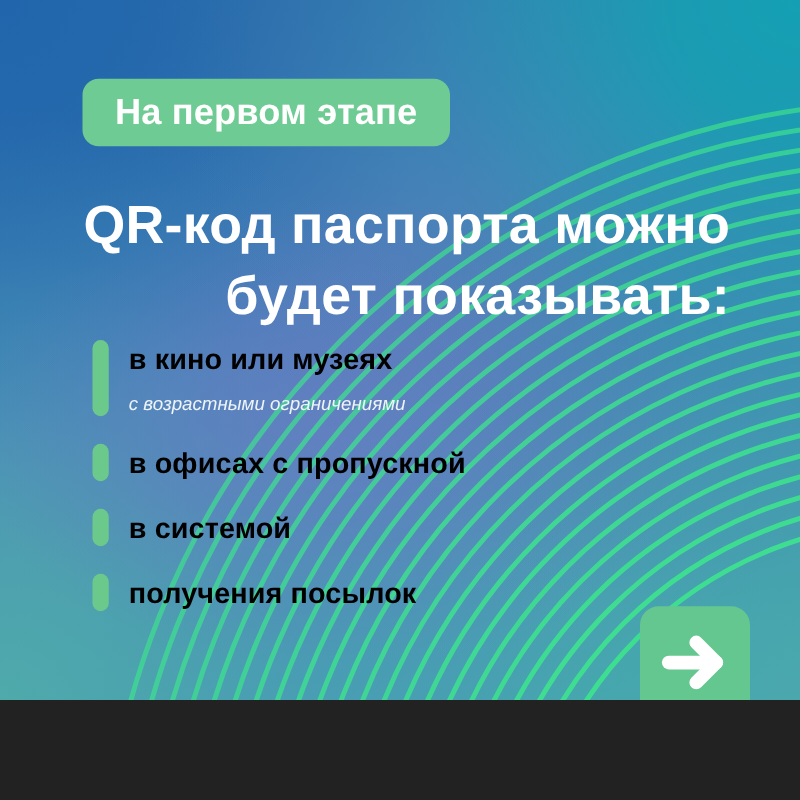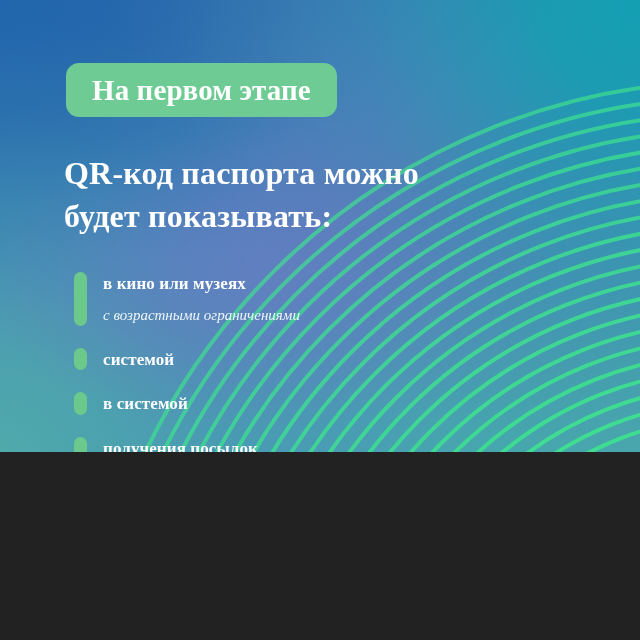--- a/index.html
+++ b/index.html
@@ -3,23 +3,23 @@
 <meta charset="utf-8">
 <style>
   html, body {
     margin: 0;
     padding: 0;
     background: #222;
   }
   #canvas {
     position: relative;
     width: 640px;
-    height: 452px;
+    height: 560px;
     overflow: hidden;
-    font-family: Liberation Serif, serif;
+    font-family: Liberation Sans, sans-serif;
     background: #2a6cb0;
   }
 
   
   .bg-base {
     position: absolute;
     inset: 0;
     background: linear-gradient(150deg,
         #2665ab 0%,
         #2f6fb0 14%,
@@ -101,24 +101,25 @@
     white-space: nowrap;
   }
 
   
   .headline {
     position: absolute;
     left: 64px;
     top: 152px;
     width: 520px;
     color: #ffffff;
-    font-size: 32px;
+    font-size: 43px;
     font-weight: bold;
     line-height: 1.33;
     letter-spacing: 0.2px;
+    text-align: right;
   }
   .headline .hl-line { display: block; white-space: nowrap; }
 
   
   .list {
     position: absolute;
     left: 74px;
     top: 272px;
     width: 340px;
   }
@@ -133,22 +134,22 @@
     width: 13px;
     border-radius: 7px;
     background: #6cc98c;
     margin-right: 16px;
   }
   .item-body {
     flex: 1 1 auto;
     padding-top: 1px;
   }
   .item-title {
-    color: #ffffff;
-    font-size: 17px;
+    color: #000000;
+    font-size: 23px;
     font-weight: bold;
     line-height: 1.26;
     letter-spacing: 0.1px;
   }
   .item-title .tl { display: block; white-space: nowrap; }
   .item-sub {
     color: #eef5f8;
     font-size: 15px;
     font-style: italic;
     font-weight: normal;
@@ -232,21 +233,21 @@
           <span class="tl">в кино или музеях</span>
         </div>
         <div class="item-sub">с возрастными ограничениями</div>
       </div>
     </div>
 
     <div class="list-item">
       <div class="item-bar"></div>
       <div class="item-body">
         <div class="item-title">
-          <span class="tl">системой</span>
+          <span class="tl">в офисах с пропускной</span>
         </div>
       </div>
     </div>
 
     <div class="list-item">
       <div class="item-bar"></div>
       <div class="item-body">
         <div class="item-title">
           <span class="tl">в системой</span>
         </div>

